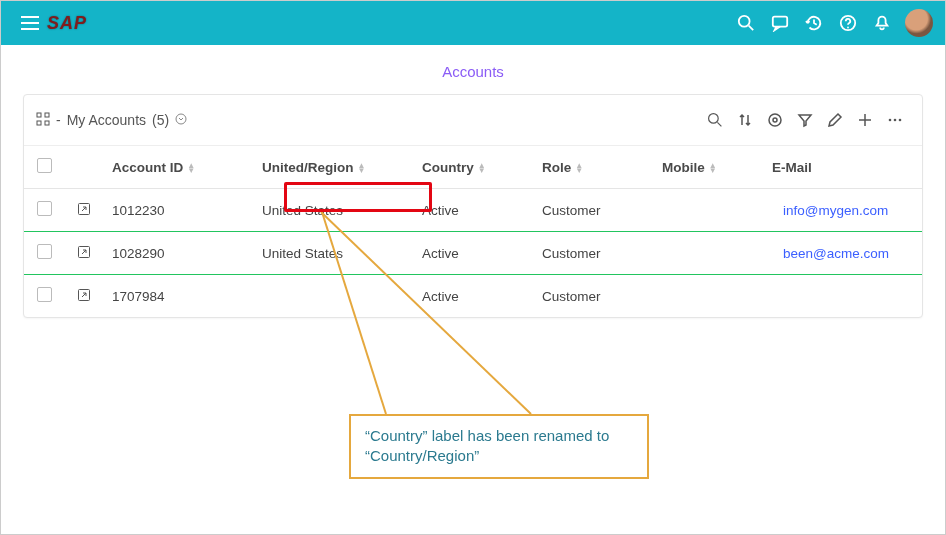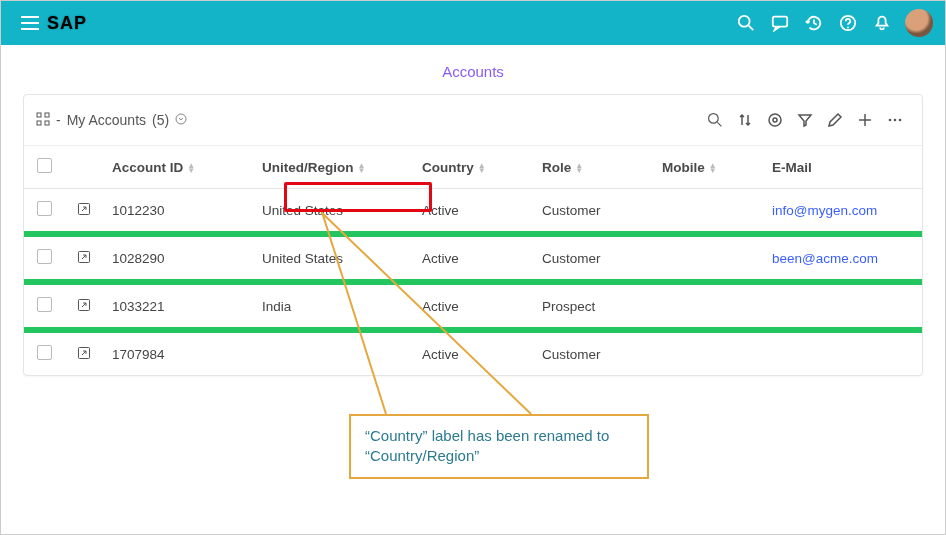--- a/index.html
+++ b/index.html
@@ -13,21 +13,21 @@
   }
   .topbar {
     background: #14b4c8;
     height: 44px;
     display: flex;
     align-items: center;
     padding: 0 12px;
     color: #fff;
   }
   .menu-icon { cursor: pointer; margin-right: 14px; }
-  .logo { font-weight: 800; letter-spacing: 1px; font-size: 18px; color:#000000; text-shadow:0 0 2px #0a6d7a; }
+  .logo { font-weight: 800; font-style: italic; letter-spacing: 1px; font-size: 18px; color:#7f1d1d; text-shadow:0 0 2px #0a6d7a; }
   .topbar .spacer { flex: 1; }
   .topbar .icon-btn {
     width: 30px; height: 30px;
     display: flex; align-items: center; justify-content: center;
     cursor: pointer; margin: 0 2px;
     color: #fff;
   }
   .avatar {
     width: 28px; height: 28px; border-radius: 50%;
     background: radial-gradient(circle at 40% 35%, #d9a07a 0 45%, #7a5640 60%);
@@ -73,35 +73,35 @@
     text-align: left;
     padding: 12px 8px;
     border-bottom: 1px solid #e5e5e5;
     font-weight: 600;
     color: #4a4a4a;
     white-space: nowrap;
     background: #fff;
   }
   tbody td {
     padding: 12px 8px;
-    border-bottom: 6px solid #22c55e;
+    border-bottom: 1px solid #22c55e;
     white-space: nowrap;
     vertical-align: middle;
   }
   tbody tr:last-child td { border-bottom: none; }
   .chk { width: 40px; text-align:center; }
   .chkbox {
     width:15px; height:15px; border:1px solid #bbb; border-radius:2px; display:inline-block; background:#fff;
   }
   .nav-col { width: 40px; text-align:center; }
   .nav-icon { color:#555; }
   .sort-ic {
     display:inline-flex; flex-direction:column; line-height:5px; font-size:8px; color:#bbb; margin-left:4px; vertical-align:middle;
   }
-  .email-link { color:#3b5fff; }
+  .email-link { color:#3b5fff;margin-left:11px; }
   .highlight-box {
     position: absolute;
     border: 3px solid #e30613;
     border-radius: 2px;
     left: 283px; top: 181px;
     width: 148px; height: 30px;
     pointer-events: none;
   }
   .callout {
     position: absolute;
@@ -278,33 +278,20 @@
           <td>Customer</td>
           <td></td>
           <td><span class="email-link">been@acme.com</span></td>
         </tr>
         <tr>
           <td class="chk"><span class="chkbox"></span></td>
           <td class="nav-col"><span class="nav-icon"><svg width="14" height="14" viewBox="0 0 14 14">
                 <rect x="1.5" y="1.5" width="11" height="11" rx="1" stroke="#555" fill="none"></rect>
                 <path d="M5 9l4-4M6 5h3v3" stroke="#555" fill="none"></path>
               </svg></span></td>
-          <td>1033221</td>
-          <td>India</td>
-          <td>Active</td>
-          <td>Prospect</td>
-          <td></td>
-          <td></td>
-        </tr>
-        <tr>
-          <td class="chk"><span class="chkbox"></span></td>
-          <td class="nav-col"><span class="nav-icon"><svg width="14" height="14" viewBox="0 0 14 14">
-                <rect x="1.5" y="1.5" width="11" height="11" rx="1" stroke="#555" fill="none"></rect>
-                <path d="M5 9l4-4M6 5h3v3" stroke="#555" fill="none"></path>
-              </svg></span></td>
           <td>1707984</td>
           <td></td>
           <td>Active</td>
           <td>Customer</td>
           <td></td>
           <td></td>
         </tr>
       </tbody>
   </table>
 </div>

